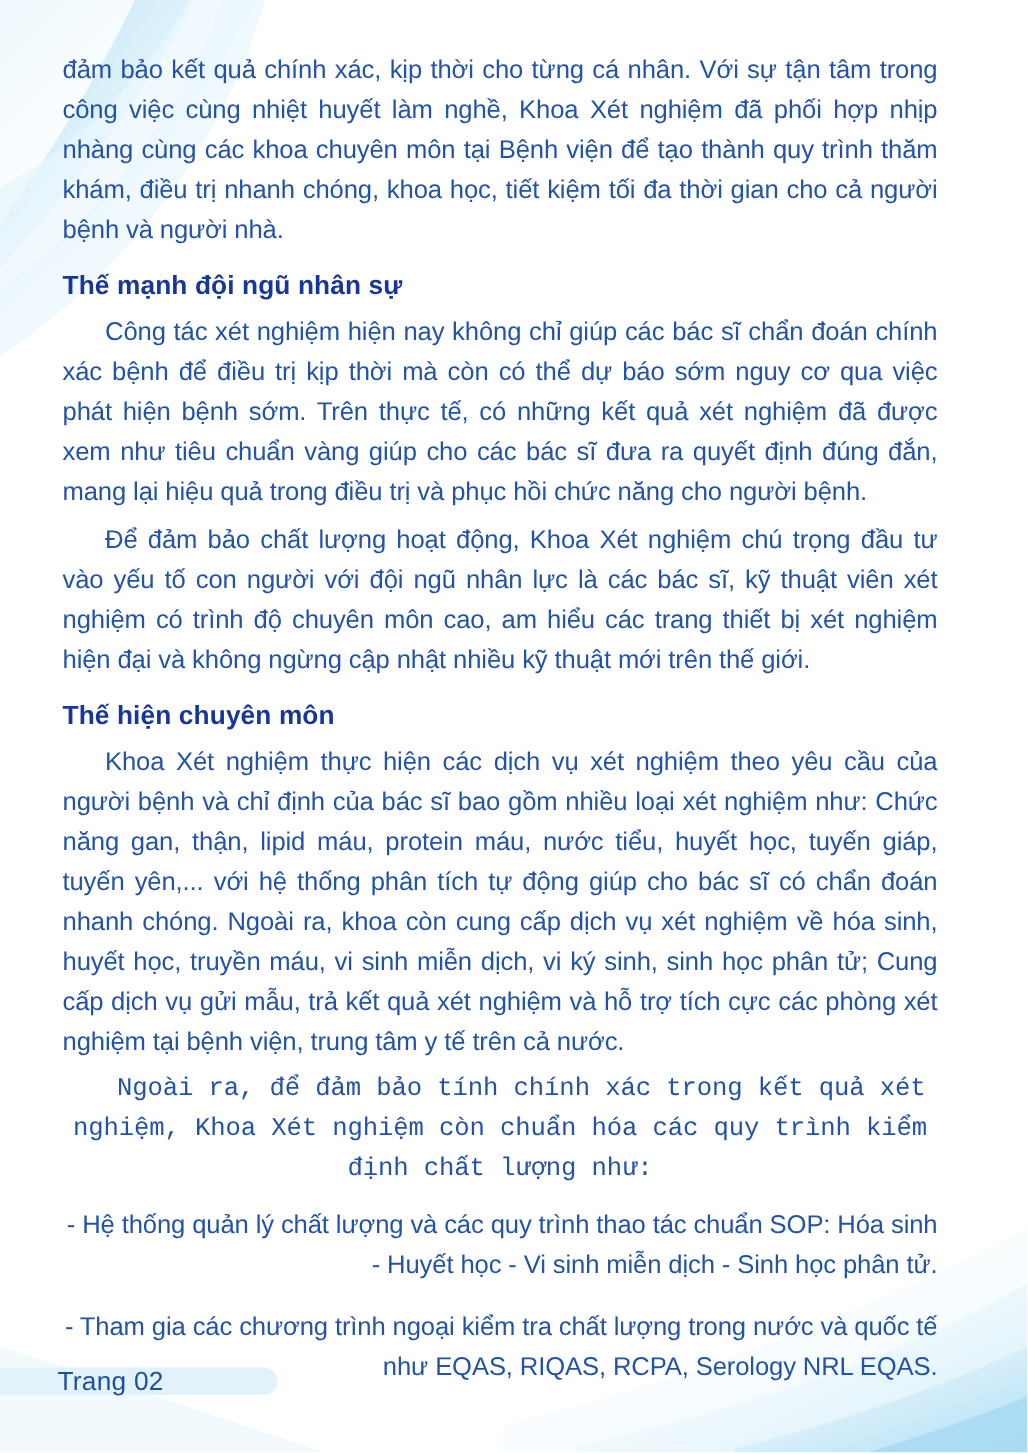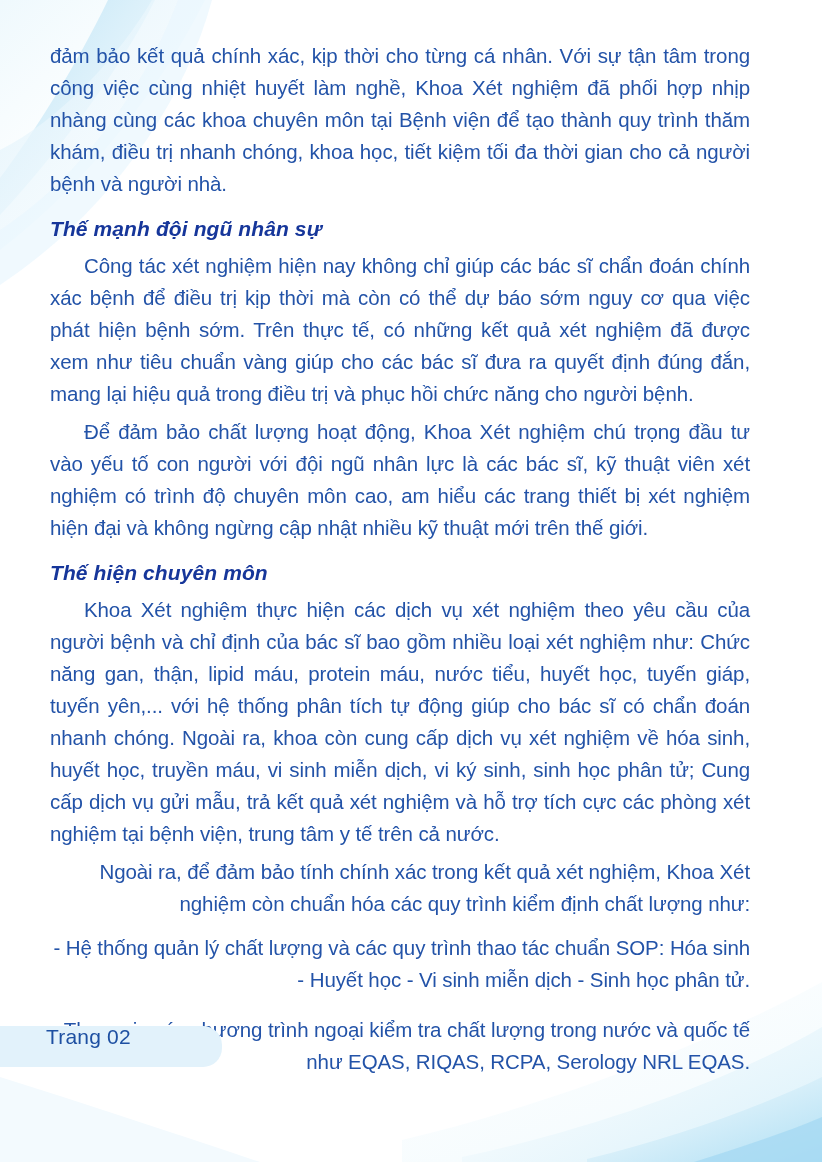--- a/index.html
+++ b/index.html
@@ -49,54 +49,55 @@
     font-size: 20.5px;
     line-height: 32px;
     text-align: justify;
     text-justify: inter-word;
     letter-spacing: -0.1px;
   }
   p.para.indent {
     text-indent: 34px;
   }
   p.para.last-left {
-    text-align: right;
+    text-align: center;
+    font-family: Liberation Mono, monospace;
   }
 
   h2.heading {
     margin: 14px 0 6px 0;
     color: #16369A;
     font-size: 21px;
     font-weight: bold;
     line-height: 30px;
     letter-spacing: 0.1px;
-    font-style: italic;
   }
 
   .gap-sm { height: 6px; }
 
   p.bullet {
     margin: 0 0 6px 0;
     color: #2353A8;
     font-size: 20.5px;
     line-height: 32px;
     text-align: justify;
     letter-spacing: -0.1px;
   }
   p.bullet.noj { text-align: right; }
 
   
   .footer-pill {
     position: absolute;
     left: 0;
-    top: 1026px;
-    height: 41px;
+    top: 1094px;
+    height: 22px;
     min-width: 150px;
     padding: 0 26px 0 46px;
     display: flex;
+    align-items: center;
     background: #E2F2FB;
     border-top-right-radius: 19px;
     border-bottom-right-radius: 19px;
     z-index: 3;
   }
   .footer-pill span {
     color: #1E50A2;
     font-size: 21px;
     line-height: 1;
     letter-spacing: 0.2px;

